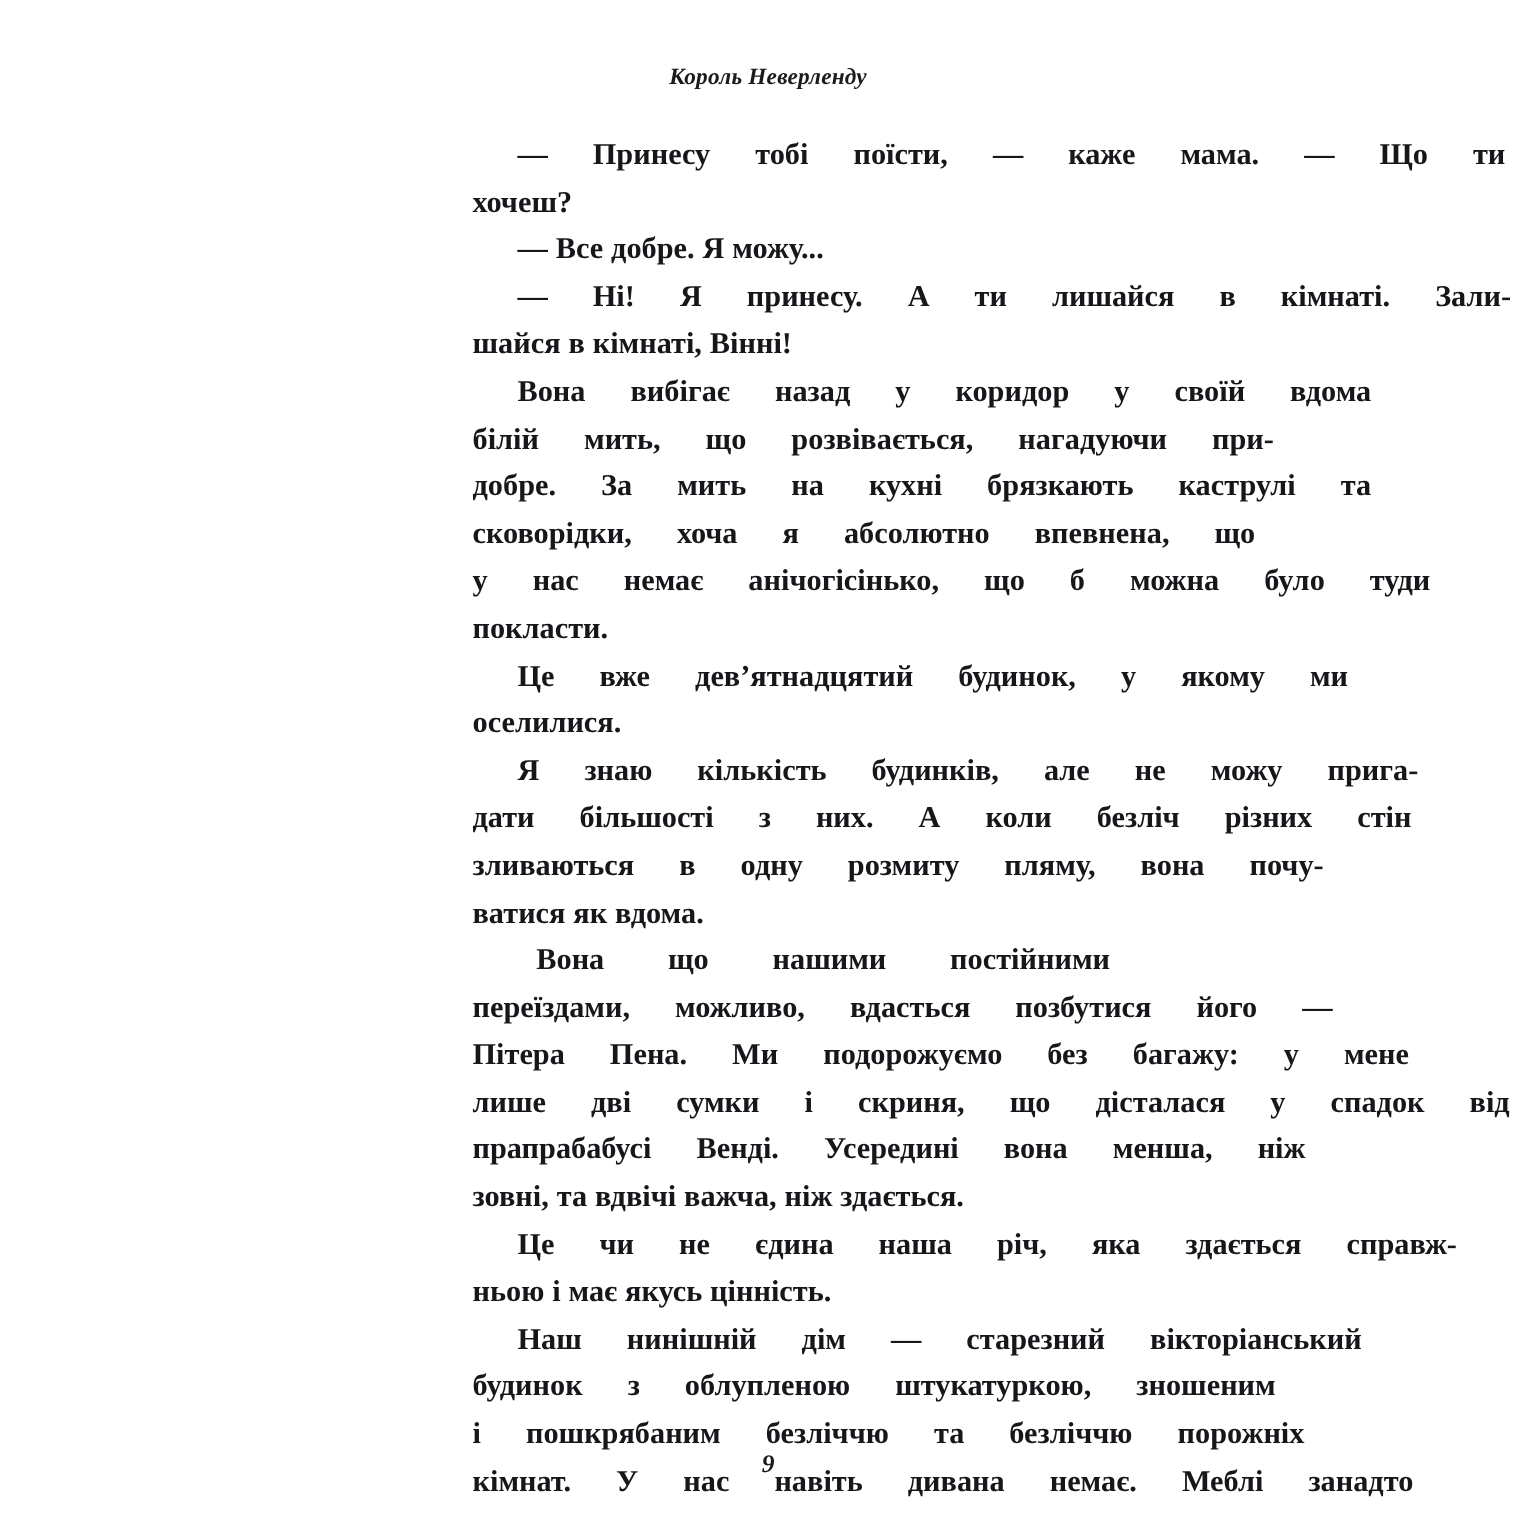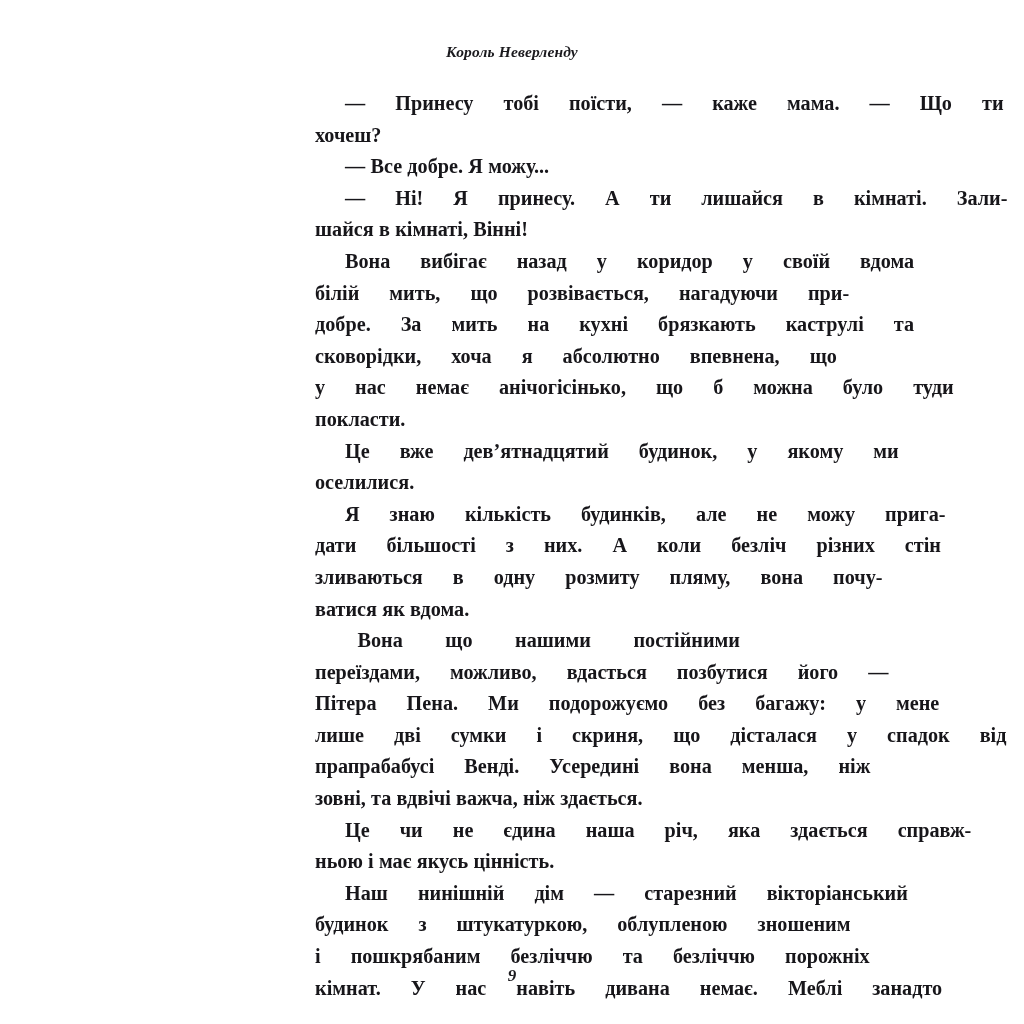--- a/index.html
+++ b/index.html
@@ -145,21 +145,21 @@
     </p>
 
 
     <p class="para">
       <span class="jline"><span class="indent-space"></span><span>Це</span><span>чи</span><span>не</span><span>єдина</span><span>наша</span><span>річ,</span><span>яка</span><span>здається</span><span>справж-</span></span>
       <span class="jline last"><span>ньою і має якусь цінність.</span></span>
     </p>
 
     <p class="para">
       <span class="jline"><span class="indent-space"></span><span>Наш</span><span>нинішній</span><span>дім</span><span>—</span><span>старезний</span><span>вікторіанський</span></span>
-      <span class="jline"><span>будинок</span><span>з</span><span>штукатуркою,</span><span>облупленою</span><span>зношеним</span></span>
+      <span class="jline"><span>будинок</span><span>з</span><span>облупленою</span><span>штукатуркою,</span><span>зношеним</span></span>
       <span class="jline"><span>і</span><span>пошкрябаним</span><span>безліччю</span><span>та</span><span>безліччю</span><span>порожніх</span></span>
       <span class="jline"><span>кімнат.</span><span>У</span><span>нас</span><span>навіть</span><span>дивана</span><span>немає.</span><span>Меблі</span><span>занадто</span></span>
 
     </p>
 
   </div>
 
   <div class="folio">9</div>
 
 </div>

